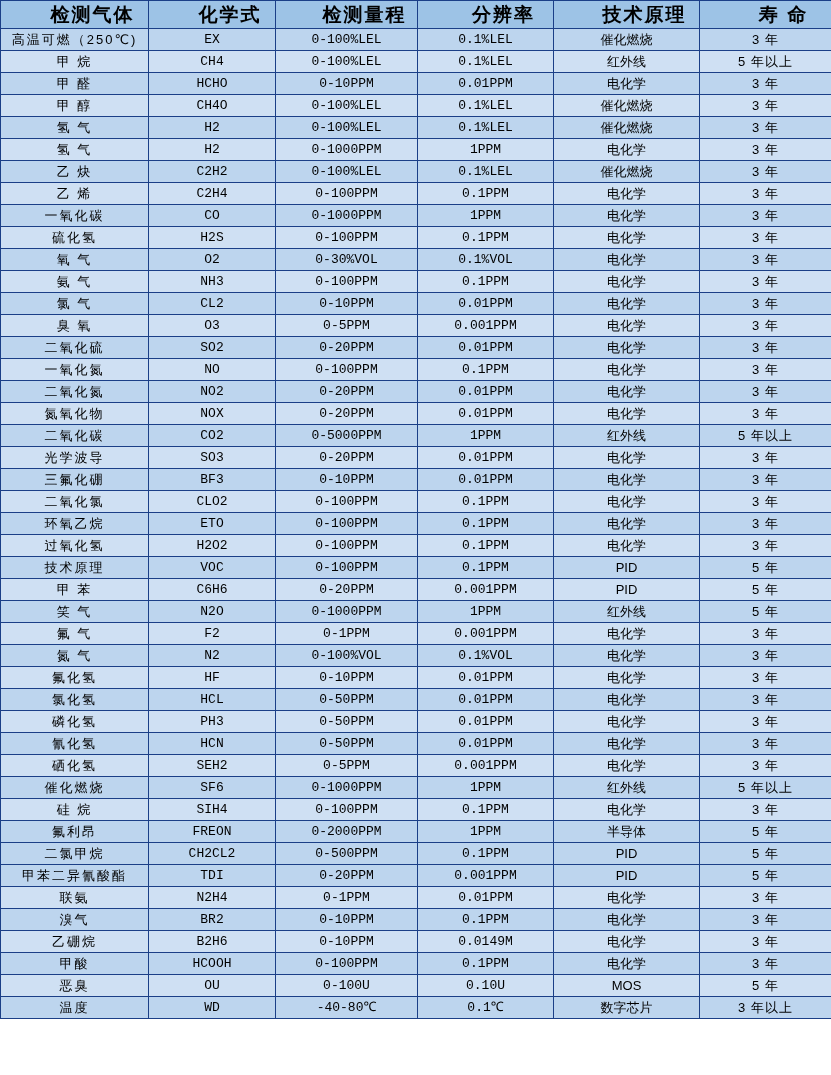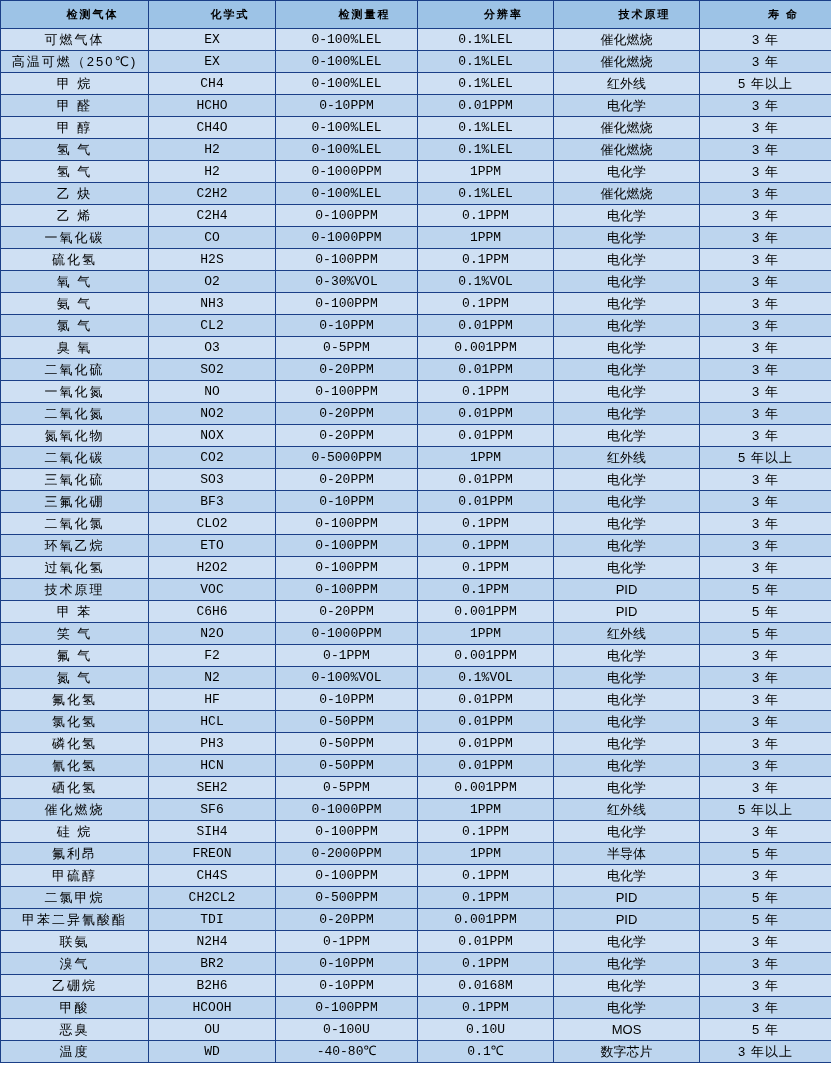--- a/index.html
+++ b/index.html
@@ -30,21 +30,21 @@
     vertical-align: middle;
     color: #000000;
     height: 21px;
     line-height: 19px;
     padding: 0;
     overflow: hidden;
     white-space: nowrap;
   }
   #gas-table thead th {
     background: #9dc3e6;
-    font-size: 11px;
+    font-size: 19px;
     font-weight: bold;
     letter-spacing: 2px;
     height: 27px;
     line-height: 25px;
     padding-left: 36px;
   }
   #gas-table tbody td {
     font-size: 13px;
   }
   #gas-table tbody td.name {
@@ -80,28 +80,20 @@
     <tr>
       <th>检测气体</th>
       <th>化学式</th>
       <th>检测量程</th>
       <th>分辨率</th>
       <th>技术原理</th>
       <th>寿 命</th>
     </tr>
   </thead>
   <tbody id="table-body">
-      <tr class="odd">
-        <td class="name">可燃气体</td>
-        <td class="mono">EX</td>
-        <td class="mono">0-100%LEL</td>
-        <td class="mono">0.1%LEL</td>
-        <td>催化燃烧</td>
-        <td class="life">3 年</td>
-      </tr>
       <tr class="even">
         <td class="name">高温可燃（250℃)</td>
         <td class="mono">EX</td>
         <td class="mono">0-100%LEL</td>
         <td class="mono">0.1%LEL</td>
         <td>催化燃烧</td>
         <td class="life">3 年</td>
       </tr>
       <tr class="odd">
         <td class="name">甲 烷</td>
@@ -241,21 +233,21 @@
       </tr>
       <tr class="even">
         <td class="name">二氧化碳</td>
         <td class="mono">CO2</td>
         <td class="mono">0-5000PPM</td>
         <td class="mono">1PPM</td>
         <td>红外线</td>
         <td class="life">5 年以上</td>
       </tr>
       <tr class="odd">
-        <td class="name">三氧化硫</td>
+        <td class="name">光学波导</td>
         <td class="mono">SO3</td>
         <td class="mono">0-20PPM</td>
         <td class="mono">0.01PPM</td>
         <td>电化学</td>
         <td class="life">3 年</td>
       </tr>
       <tr class="even">
         <td class="name">三氟化硼</td>
         <td class="mono">BF3</td>
         <td class="mono">0-10PPM</td>
@@ -384,28 +376,20 @@
         <td class="life">3 年</td>
       </tr>
       <tr class="even">
         <td class="name">氟利昂</td>
         <td class="mono">FREON</td>
         <td class="mono">0-2000PPM</td>
         <td class="mono">1PPM</td>
         <td>半导体</td>
         <td class="life">5 年</td>
       </tr>
-      <tr class="odd">
-        <td class="name">甲硫醇</td>
-        <td class="mono">CH4S</td>
-        <td class="mono">0-100PPM</td>
-        <td class="mono">0.1PPM</td>
-        <td>电化学</td>
-        <td class="life">3 年</td>
-      </tr>
       <tr class="even">
         <td class="name">二氯甲烷</td>
         <td class="mono">CH2CL2</td>
         <td class="mono">0-500PPM</td>
         <td class="mono">0.1PPM</td>
         <td>PID</td>
         <td class="life">5 年</td>
       </tr>
       <tr class="even">
         <td class="name">甲苯二异氰酸酯</td>
@@ -428,21 +412,21 @@
         <td class="mono">BR2</td>
         <td class="mono">0-10PPM</td>
         <td class="mono">0.1PPM</td>
         <td>电化学</td>
         <td class="life">3 年</td>
       </tr>
       <tr class="odd">
         <td class="name">乙硼烷</td>
         <td class="mono">B2H6</td>
         <td class="mono">0-10PPM</td>
-        <td class="mono">0.0168M</td>
+        <td class="mono">0.0149M</td>
         <td>电化学</td>
         <td class="life">3 年</td>
       </tr>
       <tr class="even">
         <td class="name">甲酸</td>
         <td class="mono">HCOOH</td>
         <td class="mono">0-100PPM</td>
         <td class="mono">0.1PPM</td>
         <td>电化学</td>
         <td class="life">3 年</td>

